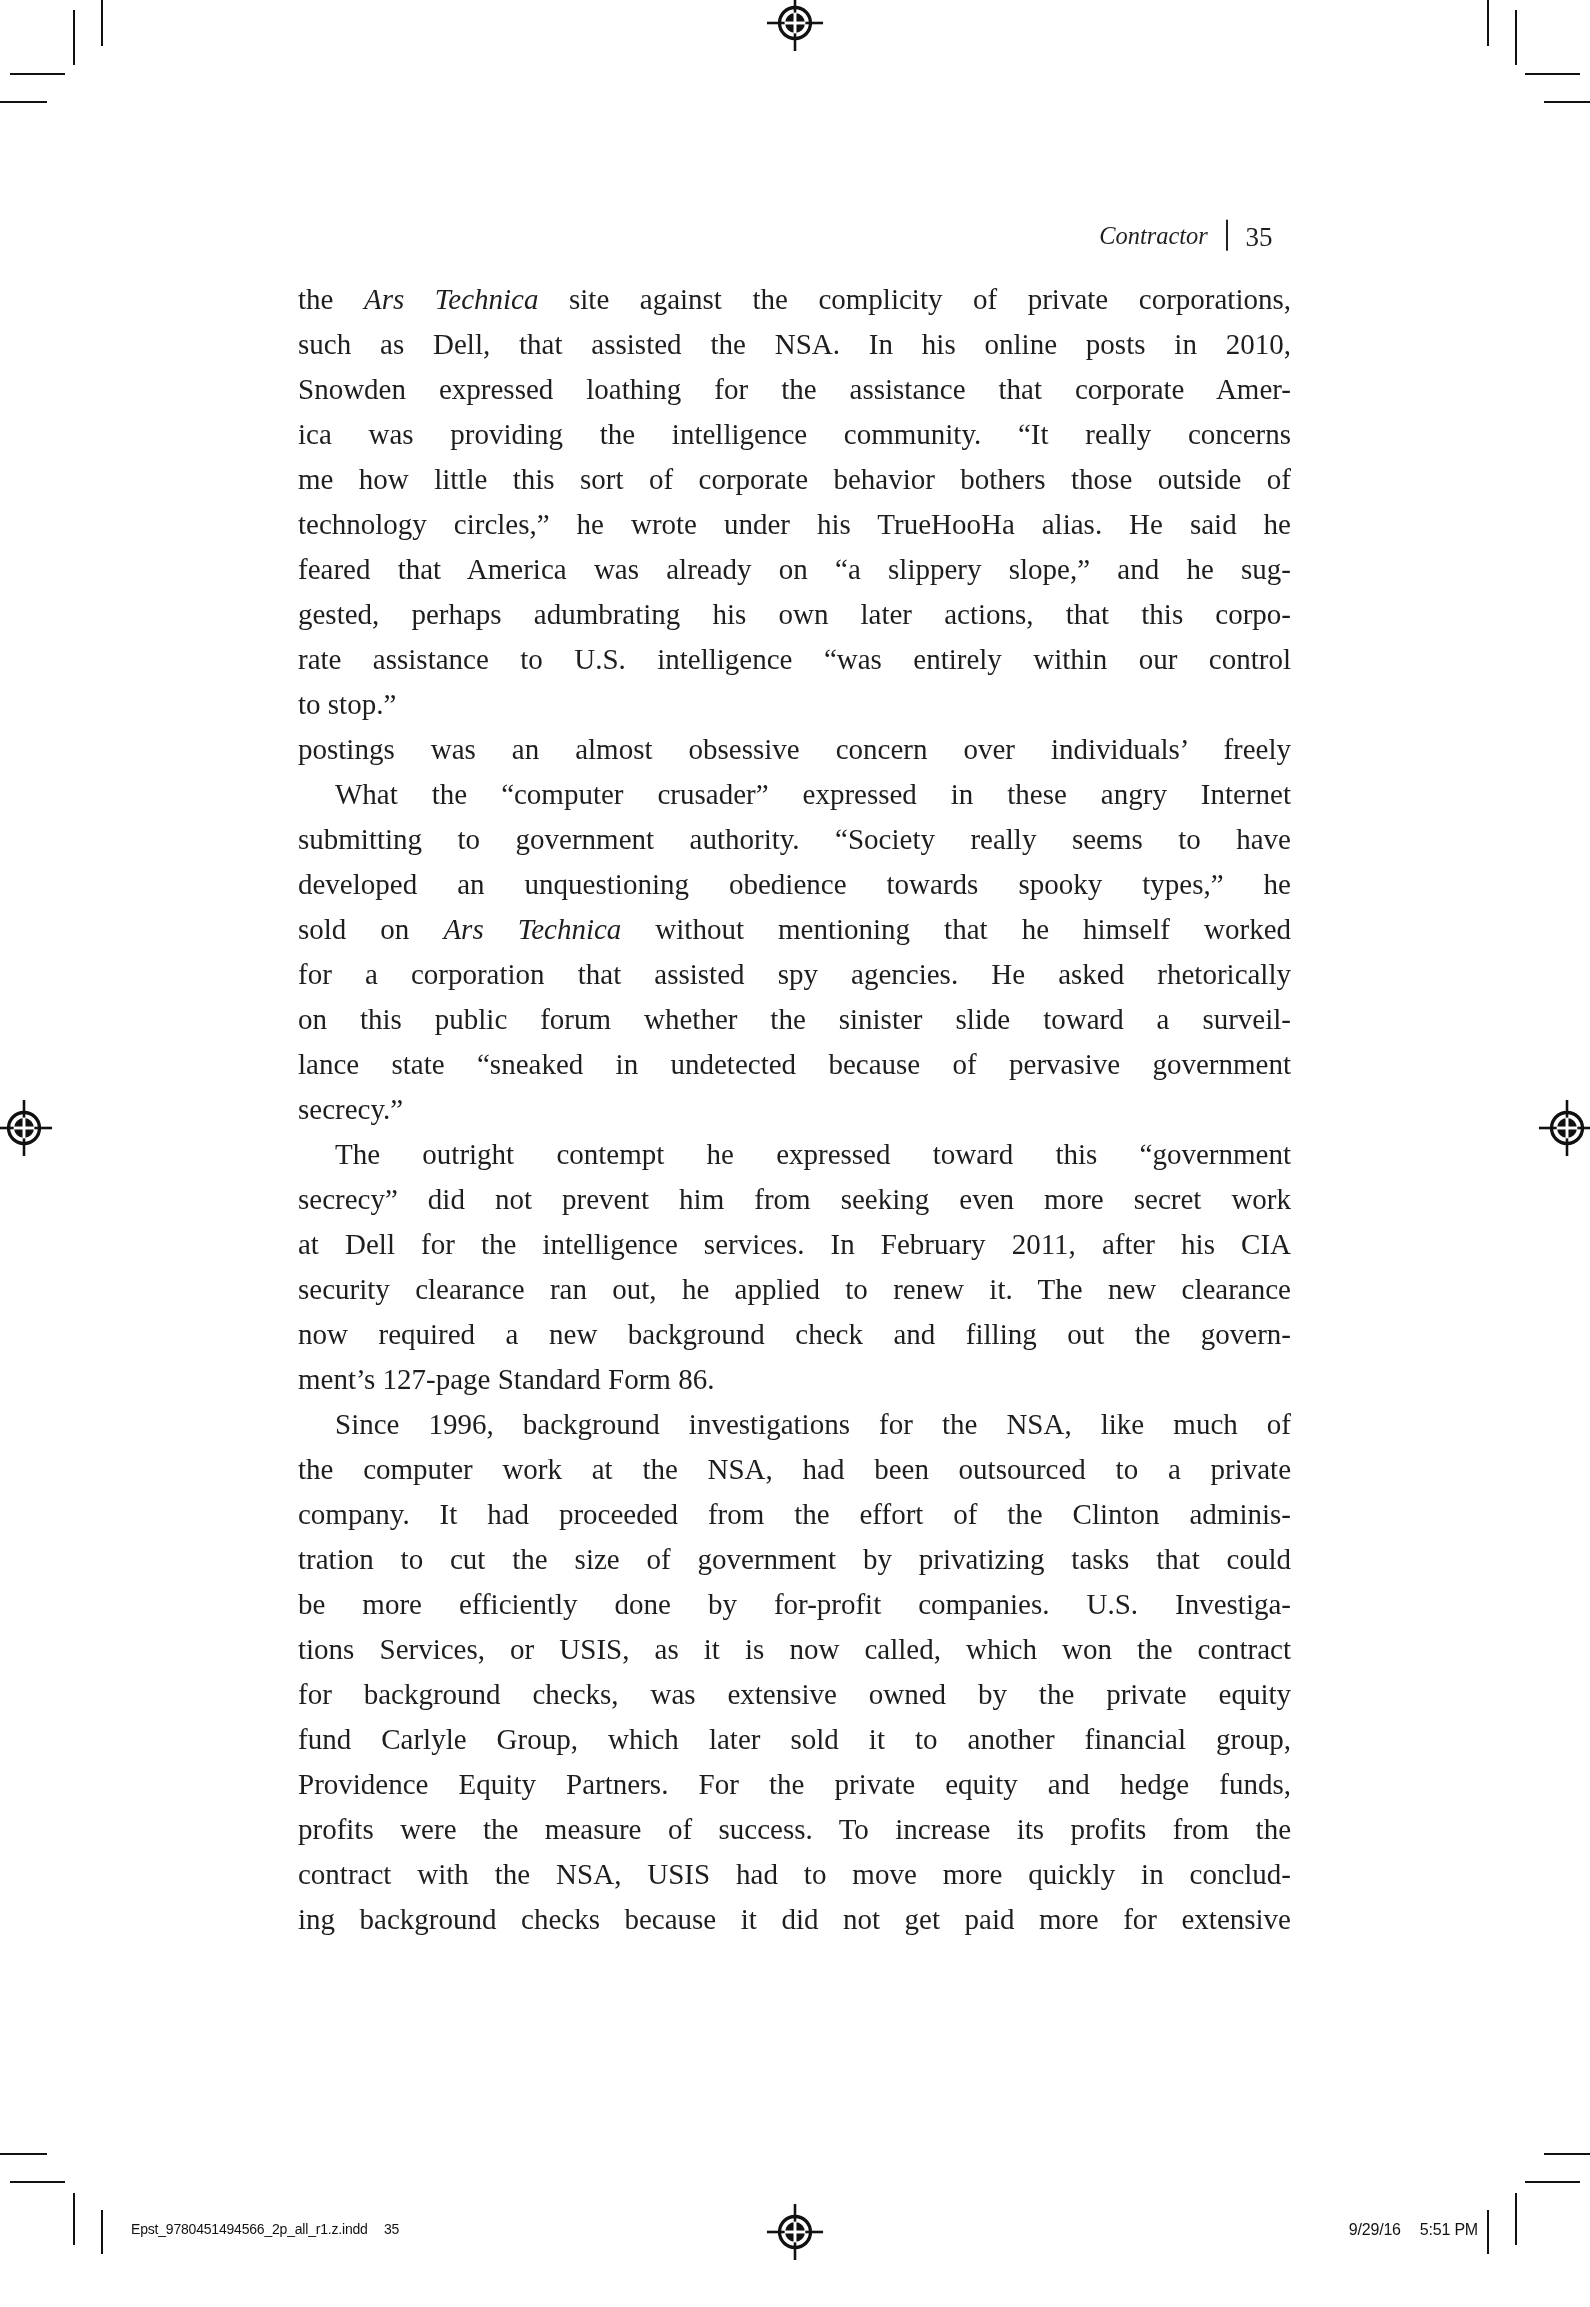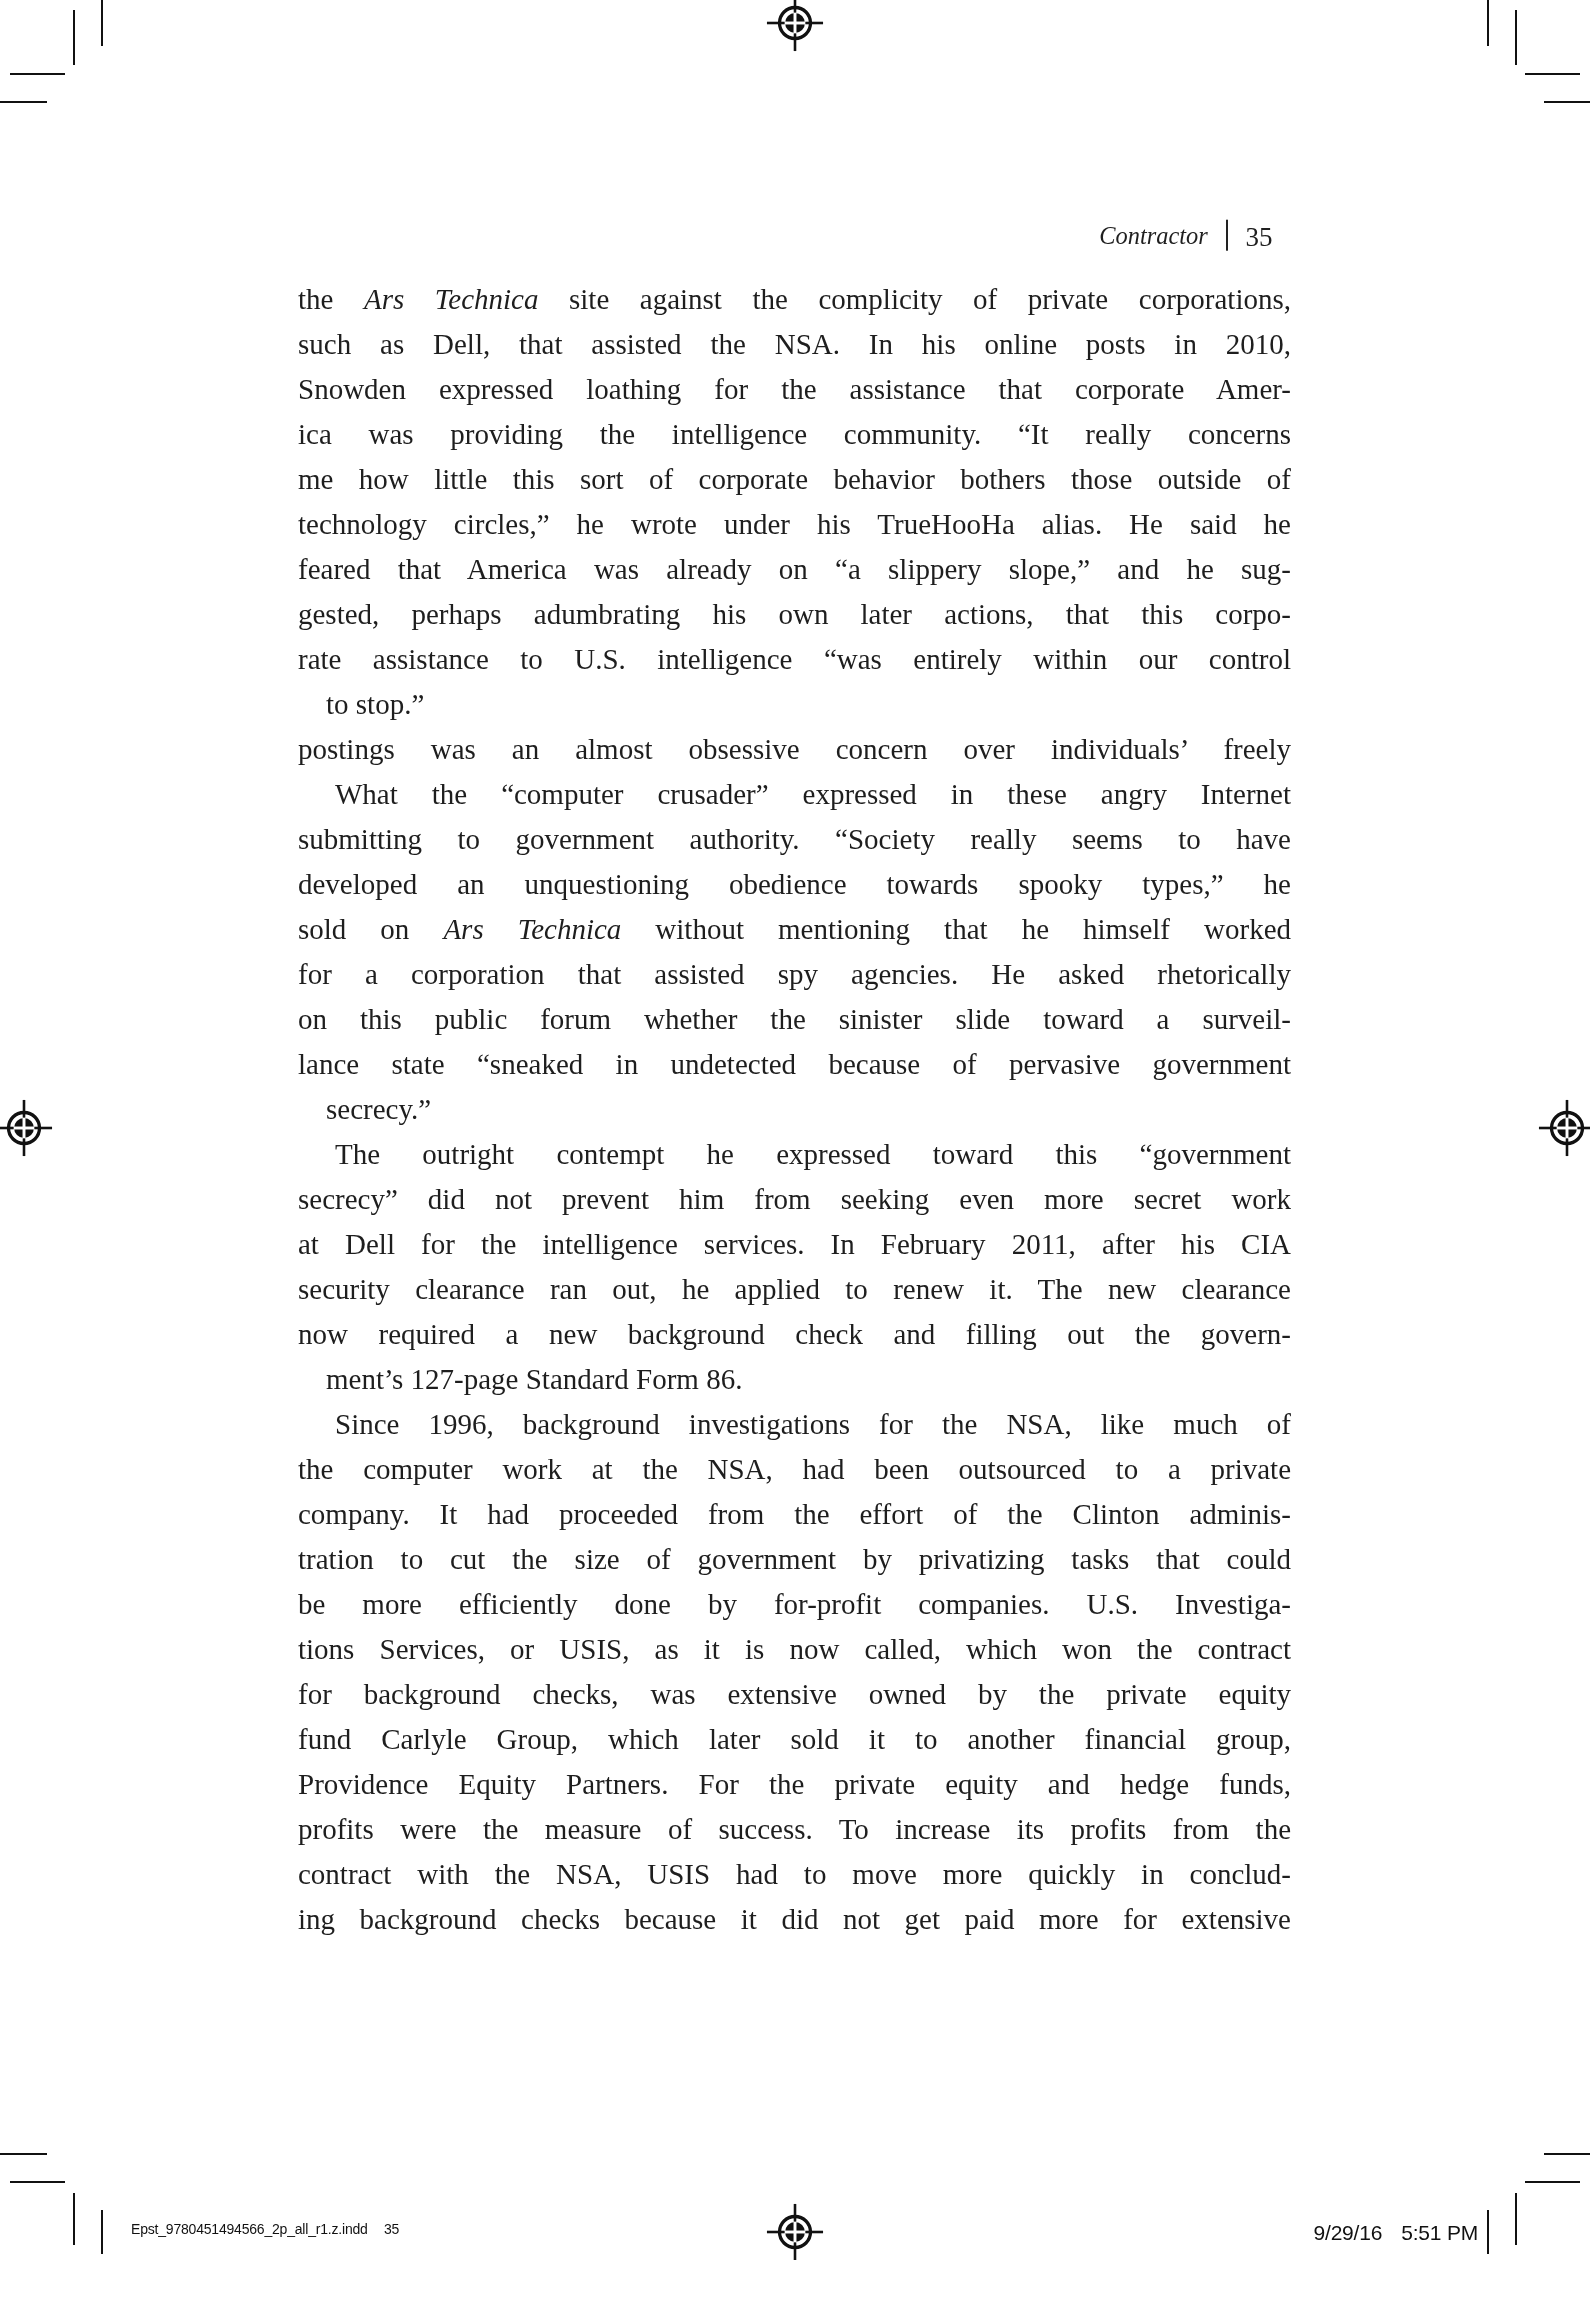--- a/index.html
+++ b/index.html
@@ -28,34 +28,34 @@
   .hdiv { display: inline-block; width: 1.8px; height: 31px; background: #222; transform: translateY(6.7px); }
   .pn { font-size: 27px; line-height: 1.2; transform: translateY(2.2px); }
   
   .body-block {
     position: absolute;
     left: 298px; top: 277px; width: 993px;
     font-size: 29px; line-height: 45px;
     color: #1e1e1e;
   }
   .line { text-align: justify; text-align-last: justify; white-space: normal; }
-  .line.endline { text-align-last: left; margin-left: 28px; }
+  .line.endline { text-align-last: left; }
   .line.indent { text-indent: 37px; }
   .line em { font-style: italic; }
   
   .footer-left {
     position: absolute; left: 131px; top: 2222px;
     font-family: "Liberation Sans", "DejaVu Sans", sans-serif;
     font-size: 14px; letter-spacing: -0.2px; color: #111;
     display: flex; gap: 16.3px; line-height: 1;
   }
   .footer-right {
     position: absolute; right: 112px; top: 2222px;
     font-family: "Liberation Sans", "DejaVu Sans", sans-serif;
-    font-size: 21px; letter-spacing: -0.2px; color: #111;
+    font-size: 16px; letter-spacing: -0.2px; color: #111;
     display: flex; gap: 19px; line-height: 1; justify-content: flex-end;
   }
   
   .stamp {
     position: absolute; right: 18px; top: 2255px;
     font-family: "Liberation Sans", "DejaVu Sans", sans-serif;
     font-size: 37px; letter-spacing: -1.1px; color: #000;
     line-height: 1; white-space: nowrap;
   }
 </style>

